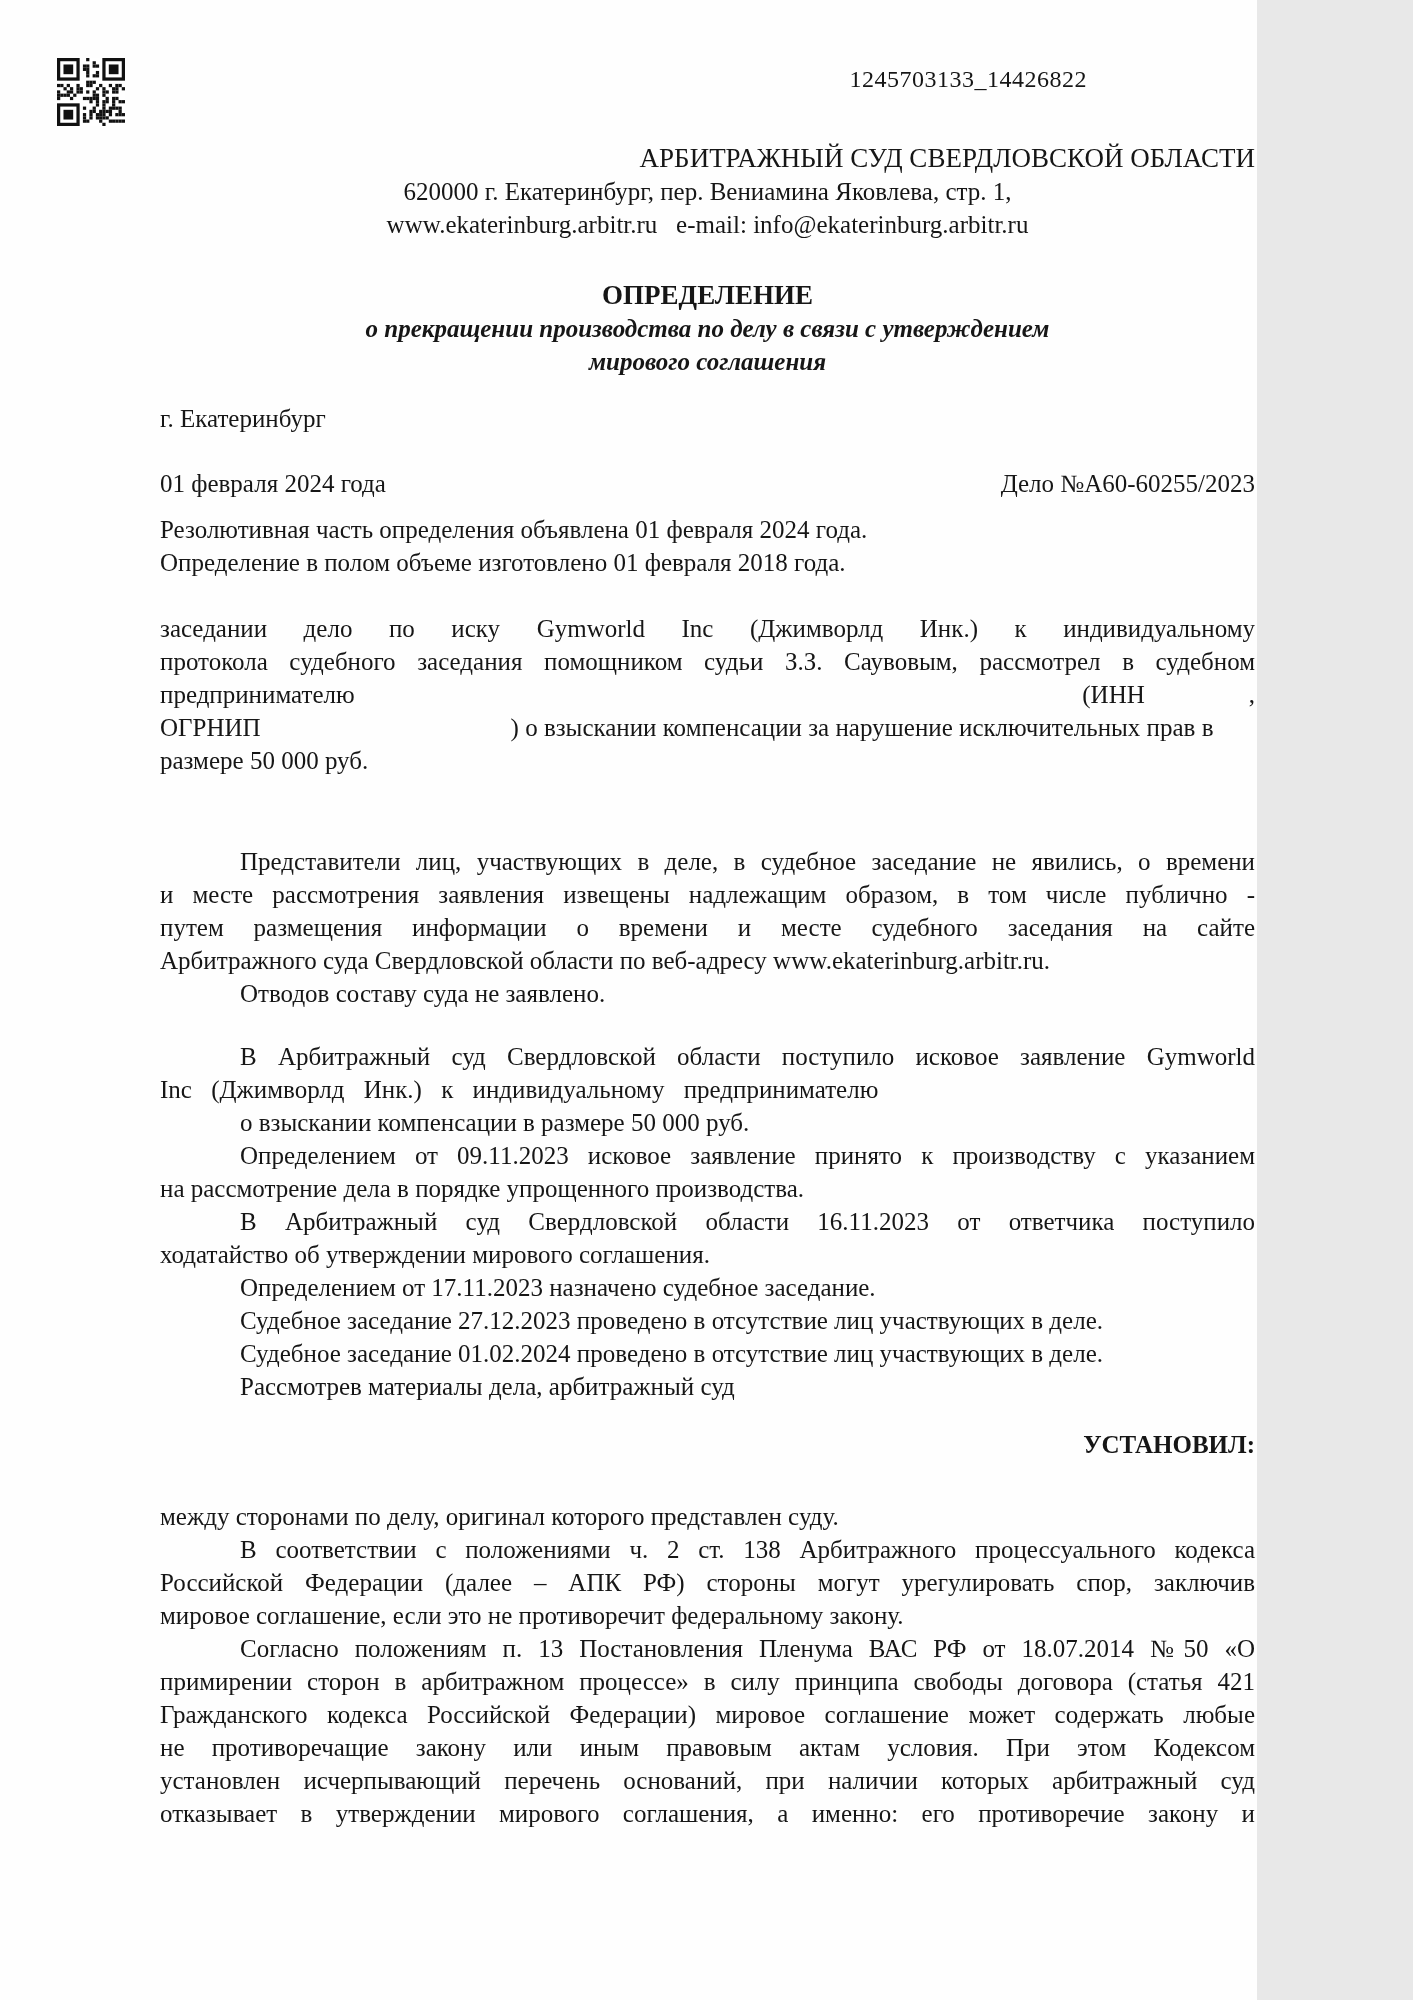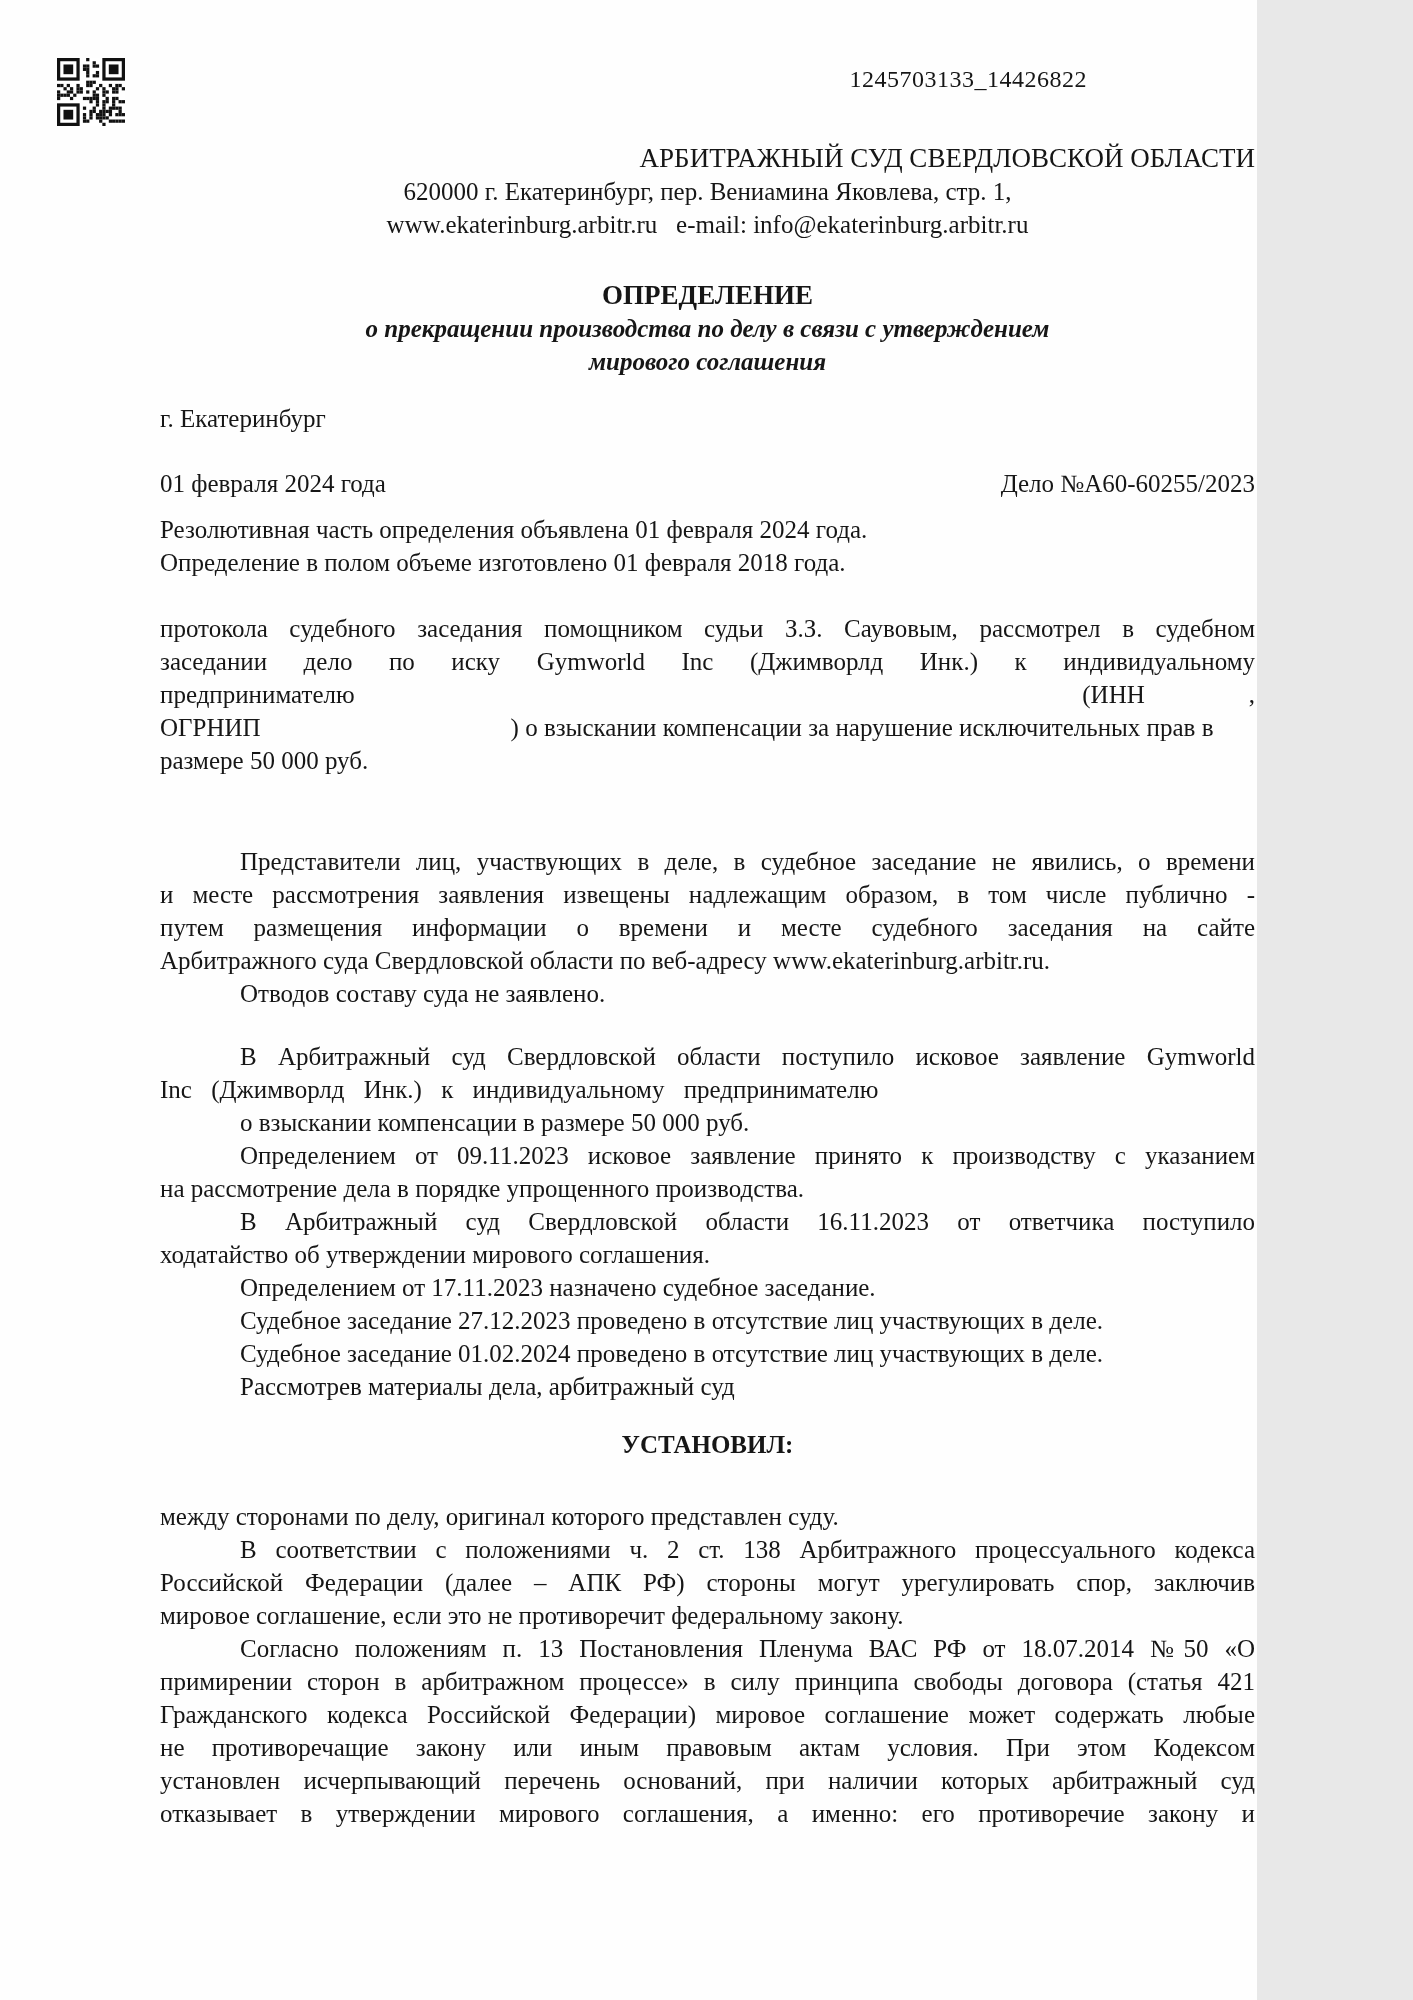--- a/index.html
+++ b/index.html
@@ -26,21 +26,21 @@
   .doc-title{font-weight:bold;font-size:27px;line-height:34px;}
   .doc-sub{font-weight:bold;font-size:25px;line-height:33px;font-style:italic;}
   .content{position:absolute;left:160px;width:1095px;font-size:25px;line-height:33px;}
   .place-row{top:402px;}
   .date-row{top:451px;display:flex;justify-content:space-between;margin-top:16px;}
   .res-block{top:513px;}
   .para1{top:612px;}
   .para2{top:845px;}
   .para3{top:1040px;}
   .heading-block{top:1428px;}
-  .section-heading{font-weight:bold;font-size:25px;text-align:center;}
+  .section-heading{font-weight:bold;font-size:25px;text-align:right;}
   .para4{top:1500px;}
   .ln{min-height:33px;}
   .ind{padding-left:80px;}
   .jf{text-align:justify;text-align-last:justify;}
   .ws{word-spacing:13px;}
   .flexline{display:flex;align-items:baseline;}
   .sp7{flex:7 1 0;}
   .sp1{flex:1 1 0;}
   .gap250{display:inline-block;width:250px;}
 </style>
@@ -196,22 +196,22 @@
     <span>01 февраля 2024 года</span>
     <span>Дело №А60-60255/2023</span>
   </div>
 
   <div class="content res-block">
     <div class="ln">Резолютивная часть определения объявлена 01 февраля 2024 года.</div>
     <div class="ln">Определение в полом объеме изготовлено 01 февраля 2018 года.</div>
   </div>
 
   <div class="content para1">
+    <div class="ln jf">заседании дело по иску Gymworld Inc (Джимворлд Инк.) к индивидуальному</div>
     <div class="ln jf">протокола судебного заседания помощником судьи З.З. Саувовым, рассмотрел в судебном</div>
-    <div class="ln jf">заседании дело по иску Gymworld Inc (Джимворлд Инк.) к индивидуальному</div>
     <div class="ln flexline">
       <span>предпринимателю</span>
       <span class="sp7"></span>
       <span>(ИНН</span>
       <span class="sp1"></span>
       <span>,</span>
     </div>
     <div class="ln">
       <span>ОГРНИП</span><span class="gap250"></span><span>) о взыскании компенсации за нарушение исключительных прав в</span>
     </div>

